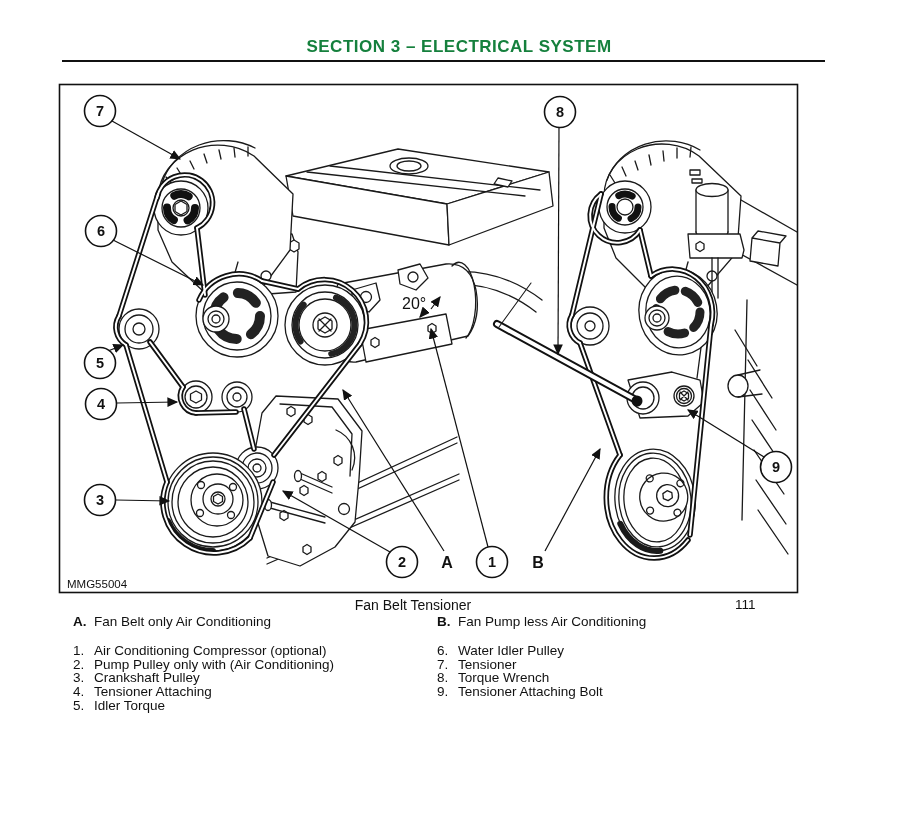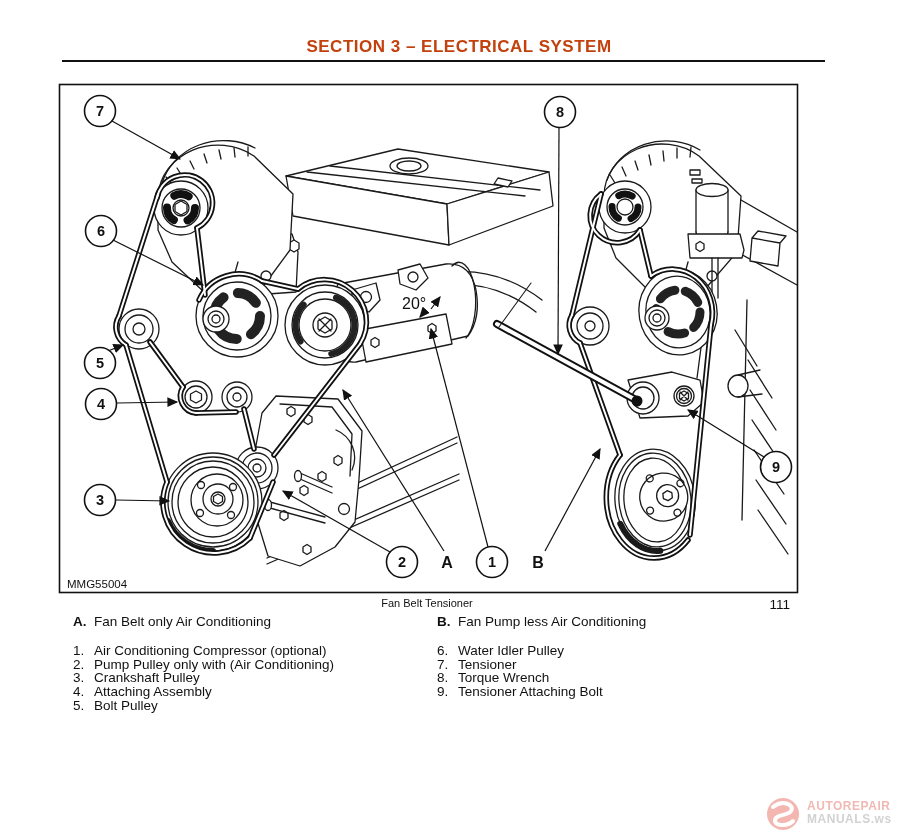--- a/index.html
+++ b/index.html
@@ -1,23 +1,23 @@
 <!DOCTYPE html>
 <html><head>
 <meta charset="utf-8">
 <style>
   html,body{margin:0;padding:0;background:#ffffff;}
   .page{position:relative;width:918px;height:838px;background:#ffffff;overflow:hidden;
         font-family:"Liberation Sans", sans-serif;color:#111;}
   .title{position:absolute;top:37px;left:0;width:918px;text-align:center;
-         font-size:17px;font-weight:bold;letter-spacing:.5px;color:#c2410c;}
+         font-size:17px;font-weight:bold;letter-spacing:.5px;color:#15803d;}
   .rule{position:absolute;top:60px;left:62px;width:763px;height:2px;background:#111;}
   .diagram-svg{position:absolute;top:0;left:0;}
-  .caption{position:absolute;top:597px;left:73px;width:708px;text-align:center;font-size:11px;color:#111;}
-  .pagenum{position:absolute;top:597px;left:735px;width:55px;text-align:right;font-size:13.5px;color:#111;}
+  .caption{position:absolute;top:597px;left:59px;width:708px;text-align:center;font-size:14px;color:#111;}
+  .pagenum{position:absolute;top:597px;left:735px;width:55px;font-size:13.5px;color:#111;}
   .legend-header{position:absolute;font-size:13.5px;color:#111;white-space:nowrap;}
   .legend-col{position:absolute;font-size:13.5px;color:#111;}
   .legend-row{display:flex;line-height:13.7px;white-space:nowrap;}
   .legend-num{width:21px;flex:0 0 21px;}
   .legend-header .legend-num{font-weight:bold;}
   .wm{position:absolute;top:795px;left:763px;width:150px;height:40px;}
   .wm-text1{position:absolute;left:44px;top:3px;font-size:13px;font-weight:bold;
             letter-spacing:.6px;color:#f0b9b3;white-space:nowrap;transform:scaleX(.92);transform-origin:left;}
   .wm-text2{position:absolute;left:44px;top:16px;font-size:13px;font-weight:bold;
             letter-spacing:.6px;color:#d2d2d2;white-space:nowrap;transform:scaleX(.92);transform-origin:left;}
@@ -393,25 +393,25 @@
     <div class="legend-row">
       <span class="legend-num">2.</span>
       <span>Pump Pulley only with (Air Conditioning)</span>
     </div>
     <div class="legend-row">
       <span class="legend-num">3.</span>
       <span>Crankshaft Pulley</span>
     </div>
     <div class="legend-row">
       <span class="legend-num">4.</span>
-      <span>Attaching Assembly</span>
+      <span>Tensioner Attaching</span>
     </div>
     <div class="legend-row">
       <span class="legend-num">5.</span>
-      <span>Bolt Pulley</span>
+      <span>Idler Torque</span>
     </div>
   </div>
 
   <div class="legend-col" style="top:644px;left:437px;">
     <div class="legend-row">
       <span class="legend-num">6.</span>
       <span>Water Idler Pulley</span>
     </div>
     <div class="legend-row">
       <span class="legend-num">7.</span>
@@ -420,22 +420,14 @@
     <div class="legend-row">
       <span class="legend-num">8.</span>
       <span>Torque Wrench</span>
     </div>
     <div class="legend-row">
       <span class="legend-num">9.</span>
       <span>Tensioner Attaching Bolt</span>
     </div>
   </div>
 
-  <div class="wm">
-    <svg width="40" height="40" viewBox="0 0 40 40">
-      <circle cx="20" cy="19" r="16" fill="#ef9e96" opacity="0.75"></circle>
-      <path d="M10,12 C20,4 32,10 28,16 C25,21 13,19 12,25 C11,31 24,32 30,26" stroke="#ffffff" stroke-width="4" fill="none" stroke-linecap="round"></path>
-    </svg>
-    <span class="wm-text1">AUTOREPAIR</span>
-    <span class="wm-text2">MANUALS.ws</span>
-  </div>
 
 </div>
 
 </body></html>

